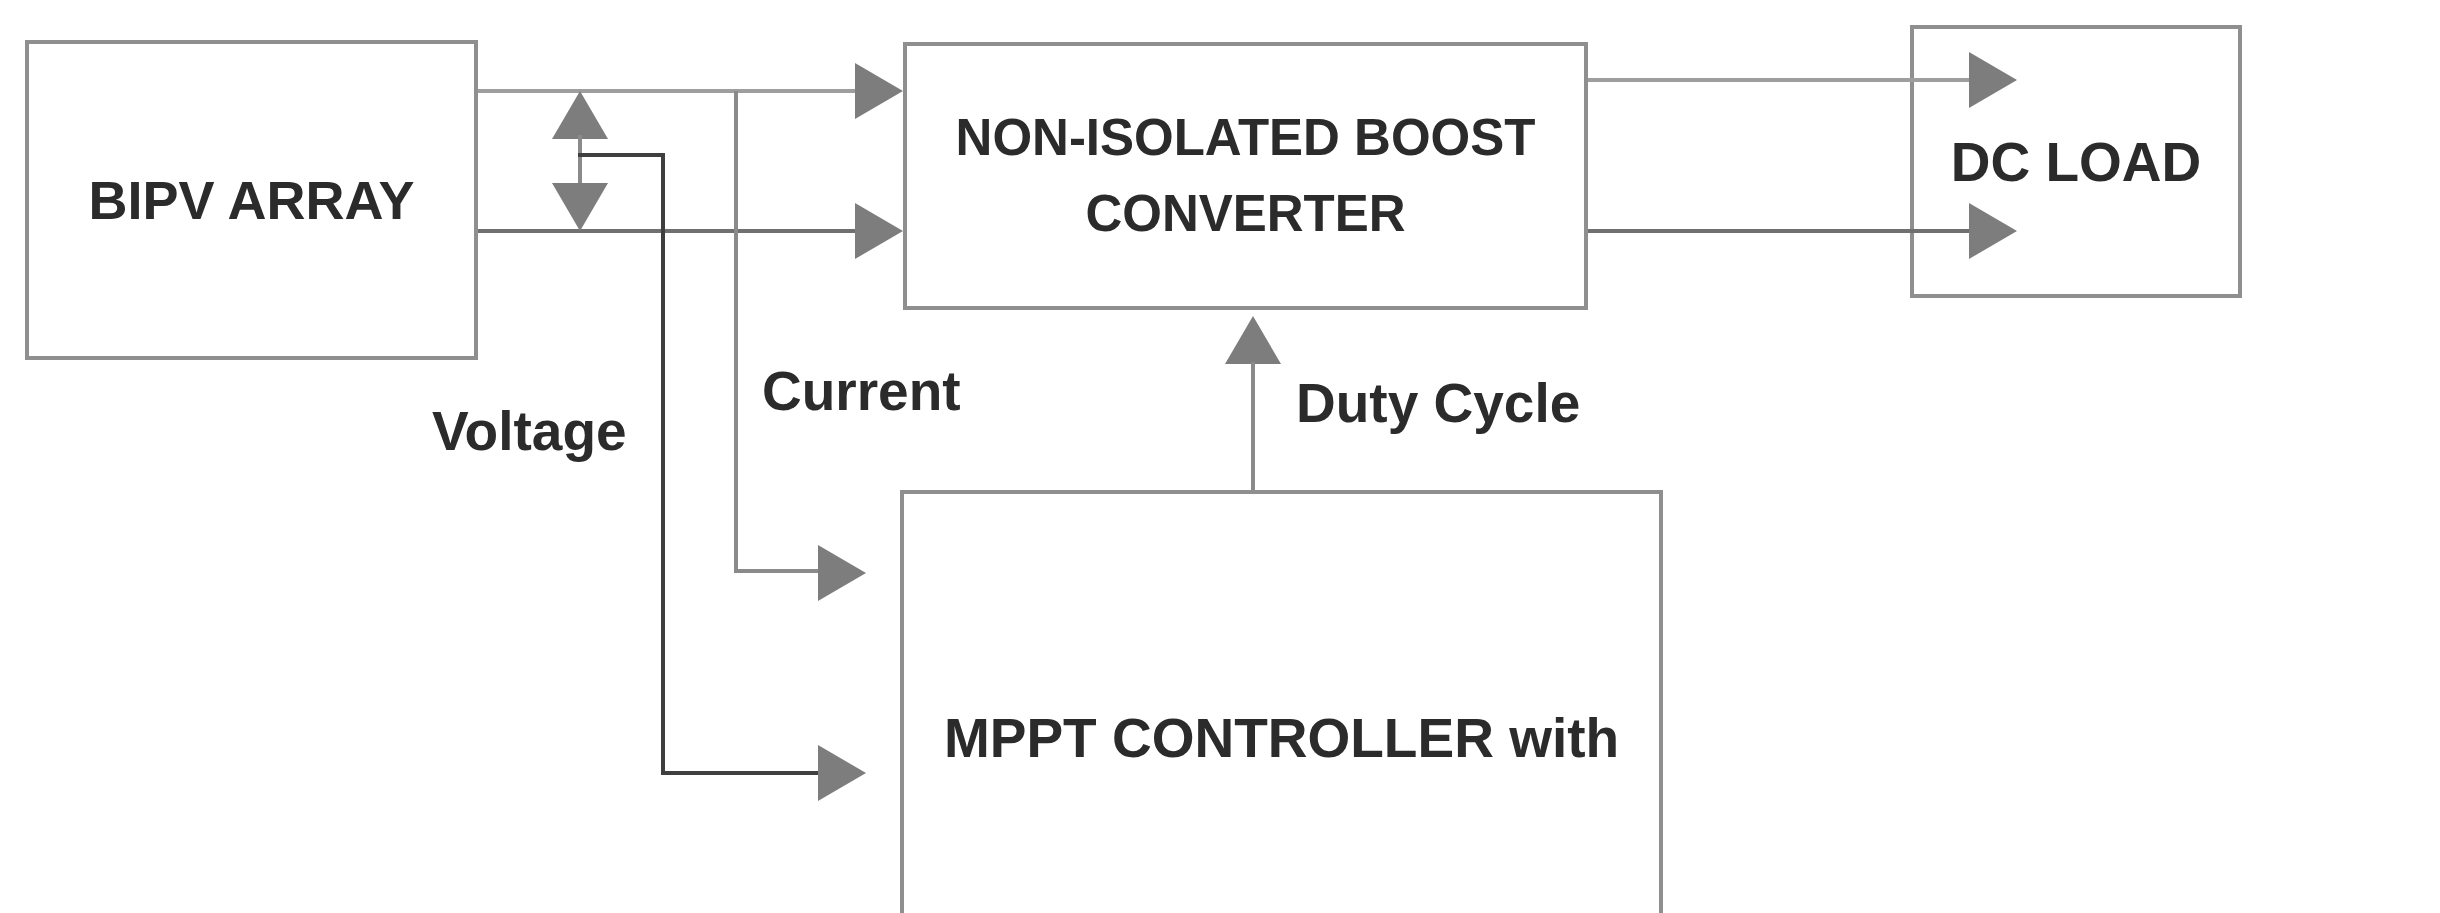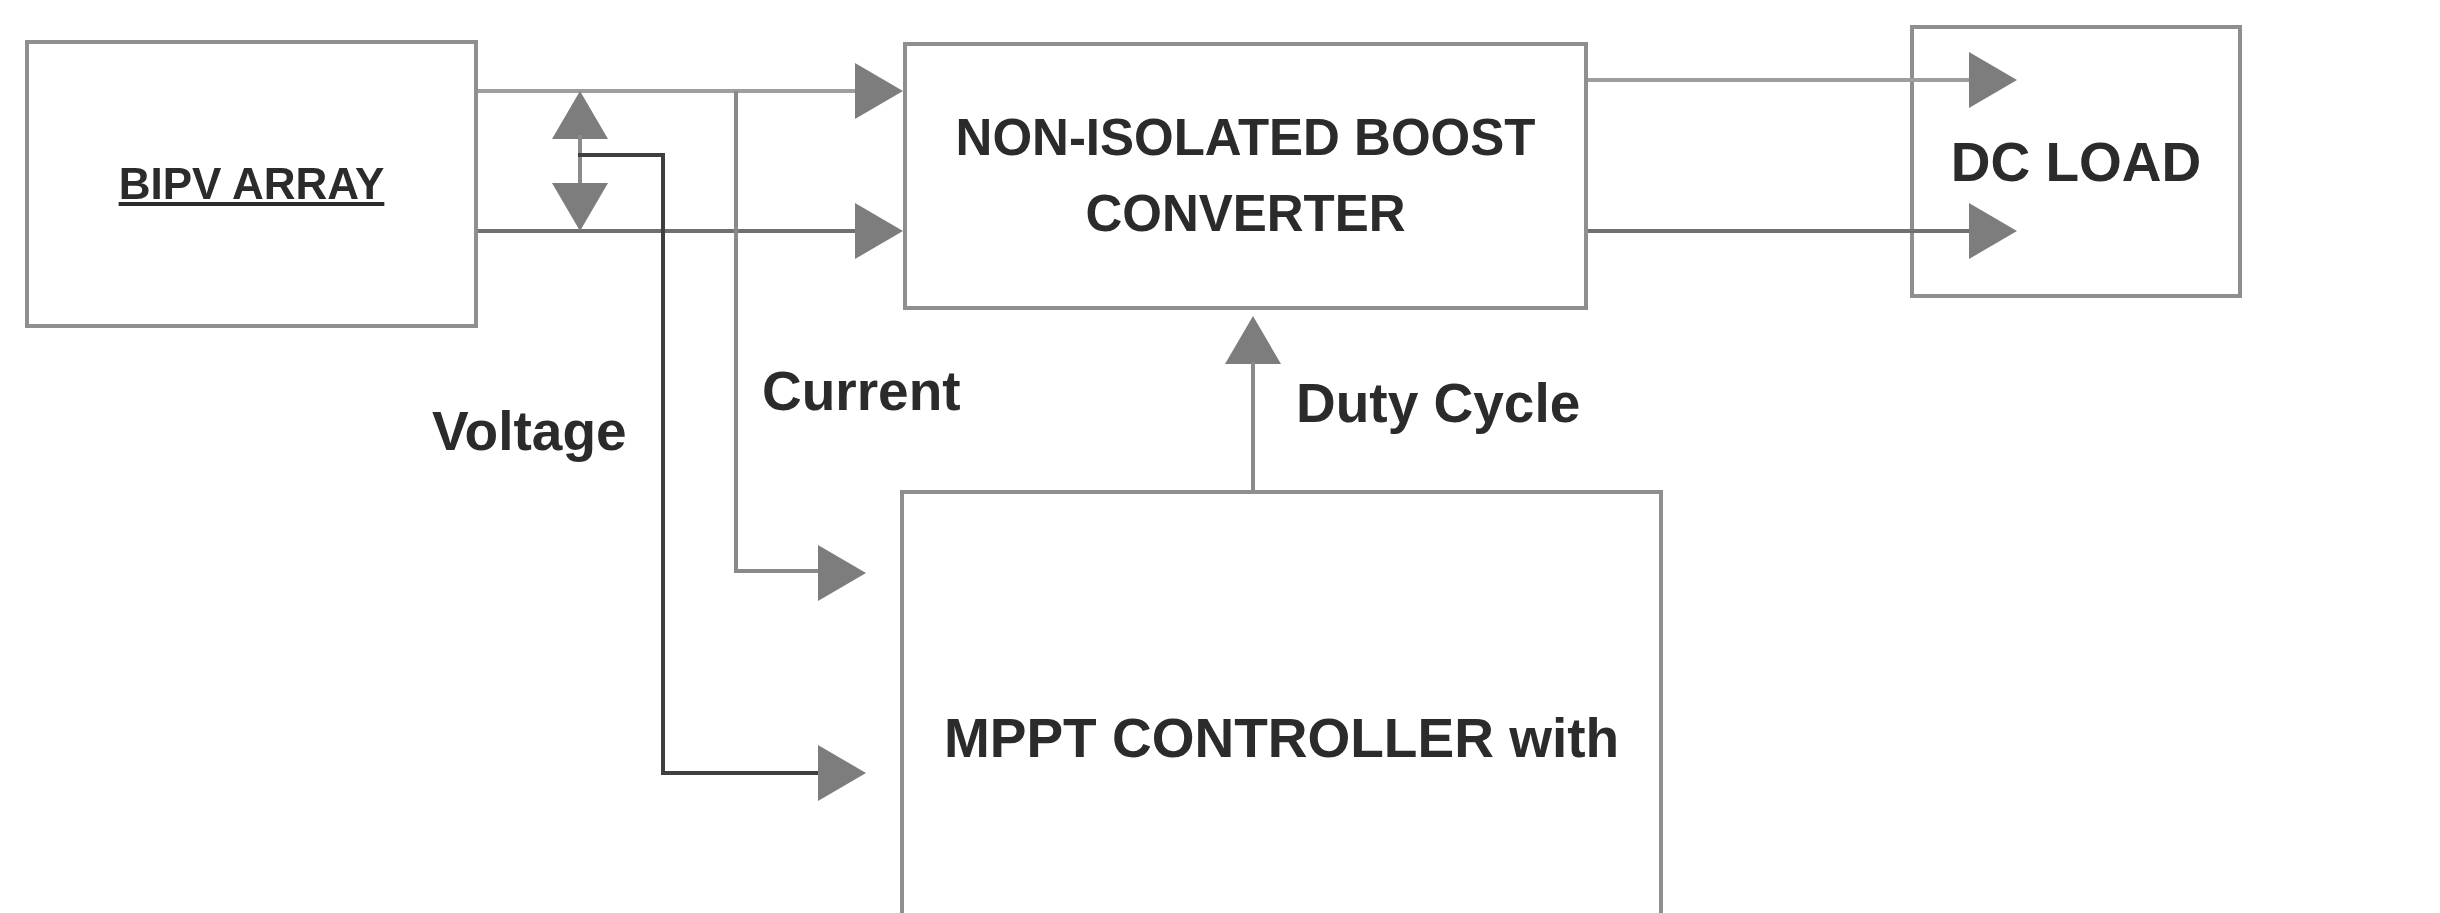--- a/index.html
+++ b/index.html
@@ -27,21 +27,21 @@
     background:#fff;
     display:flex;
     flex-direction:column;
     align-items:center;
     justify-content:center;
     text-align:center;
     color:var(--text);
     font-weight:700;
   }
   .box .line{white-space:nowrap;}
-  #bipv-box   {left:25px;  top:40px;  width:453px; height:288px; font-size:44px;text-decoration:underline;}
+  #bipv-box   {left:25px;  top:40px;  width:453px; height:320px; font-size:54px;}
   #conv-box   {left:903px; top:42px;  width:685px; height:268px; font-size:51px; line-height:1.5;}
   #dcload-box {left:1910px;top:25px;  width:332px; height:273px; font-size:55px;}
   #mppt-box   {left:900px; top:490px; width:763px; height:496px; font-size:55px; line-height:1.5;}
 
   .wire{position:absolute;}
   .h-wire{height:4px;}
   .v-wire{width:4px;}
 
   
   .arr{position:absolute;width:0;height:0;}

